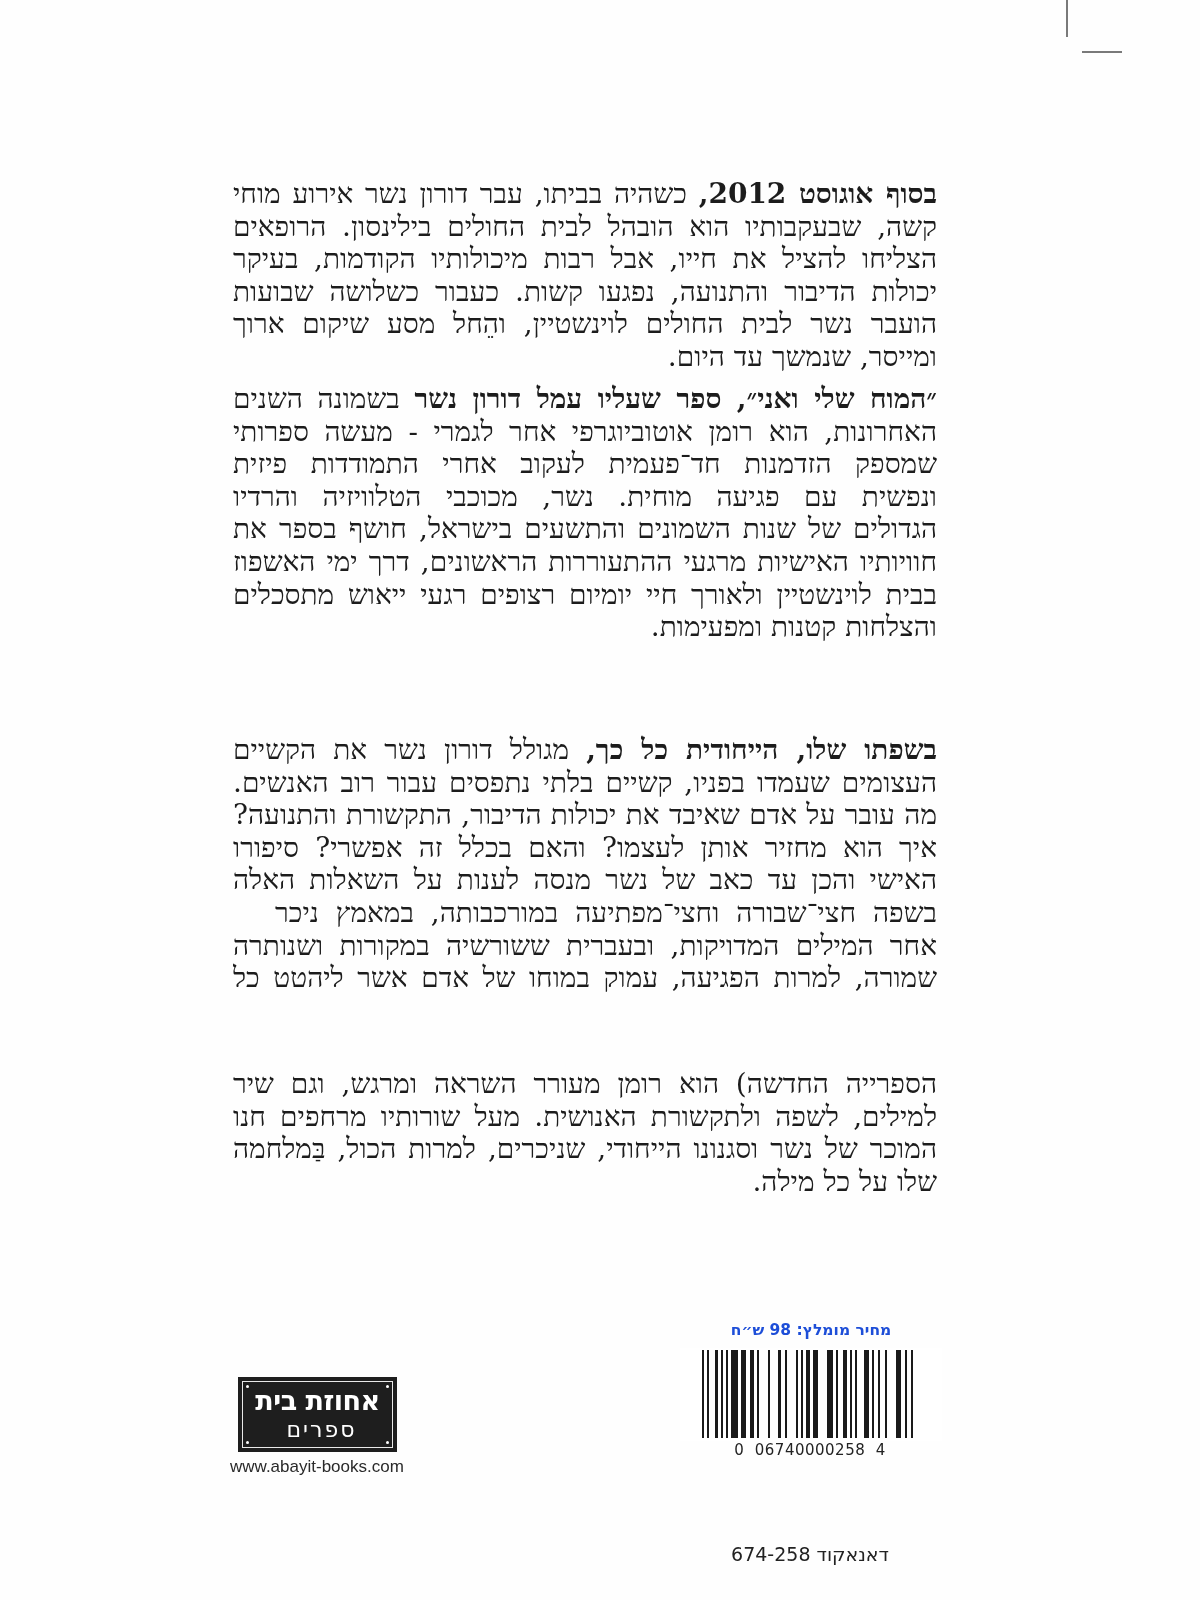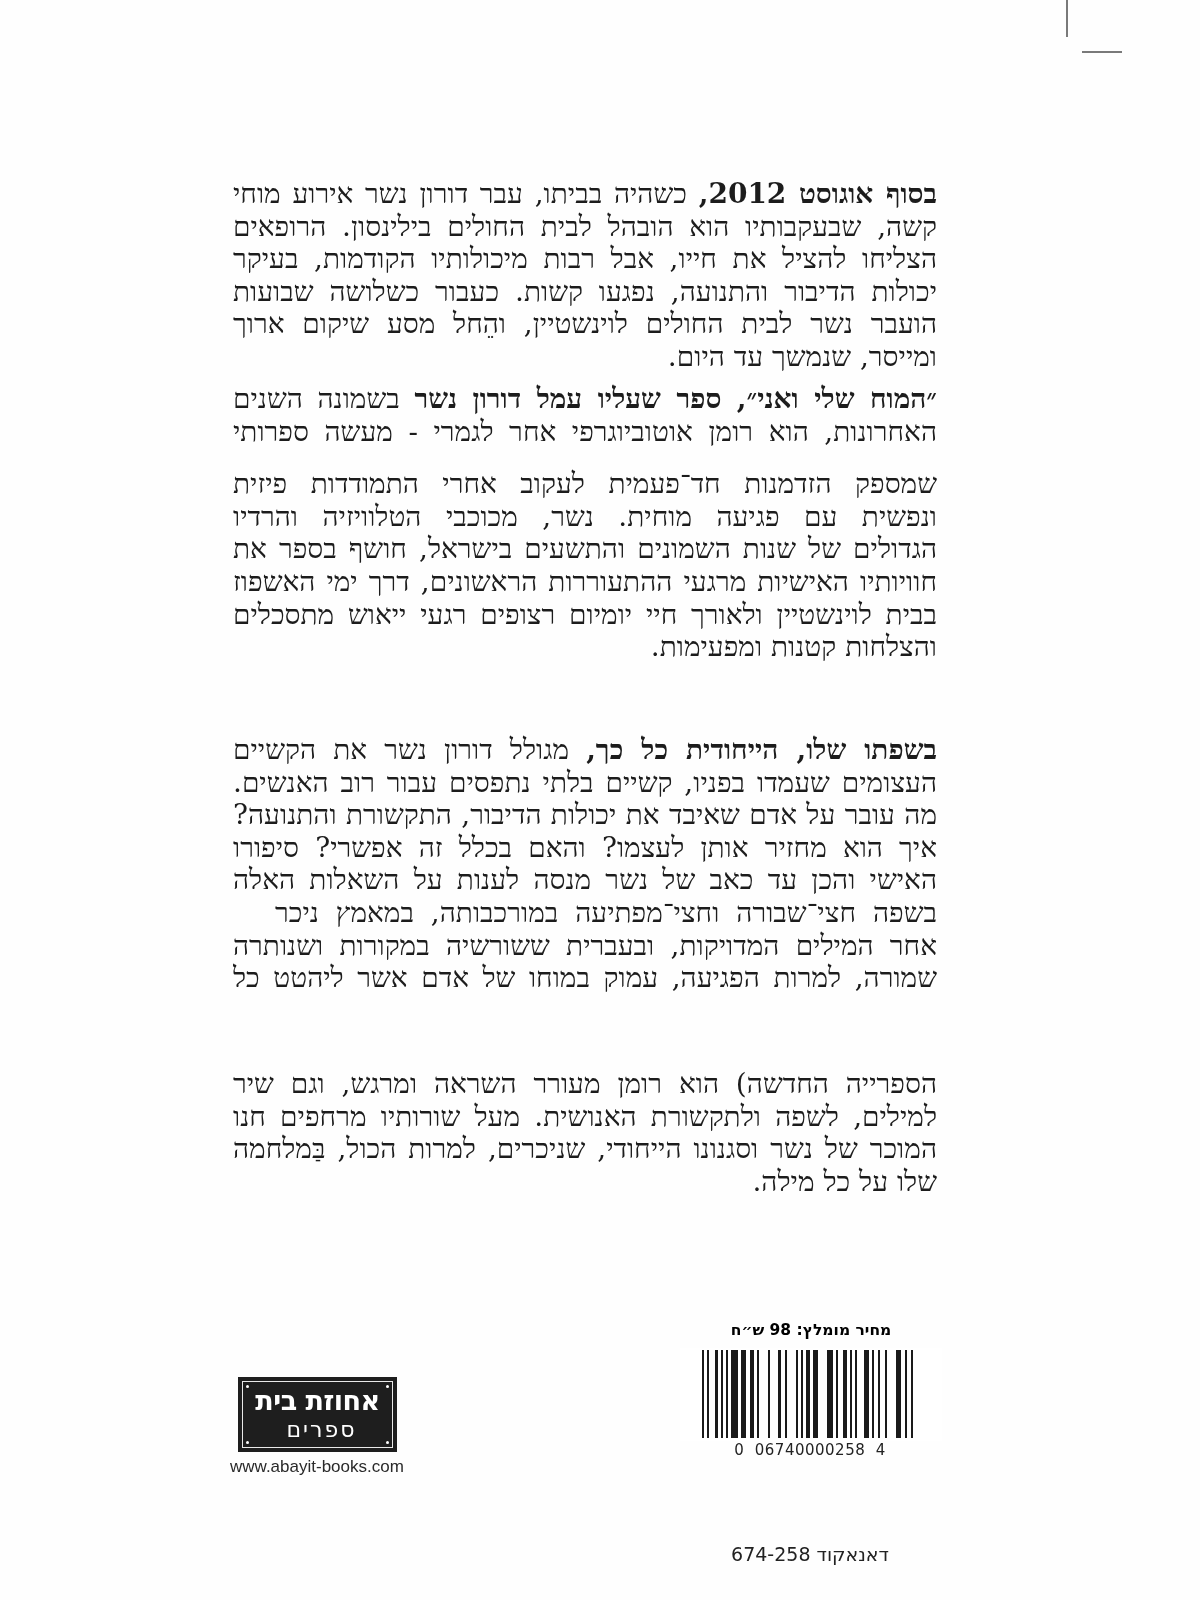--- a/index.html
+++ b/index.html
@@ -47,21 +47,21 @@
     font-size:22px; color:#fff; line-height:26px; letter-spacing:2px;padding-left:8px;
   }
   .url {
     position:absolute; left:230px; top:1457px; width:180px;
     font-family:"Liberation Sans","DejaVu Sans",sans-serif;
     font-size:17px; color:#2a2a2a; text-align:left;
   }
   .price {
     position:absolute; left:700px; top:1321px; width:222px; direction:rtl; text-align:center;
     font-family:"DejaVu Sans","Liberation Sans",sans-serif; font-weight:bold;
-    font-size:15.5px; color:#000000;
+    font-size:15.5px; color:#1d4ed8;
   }
   .barcode-bg {
     position:absolute; left:680px; top:1348px; width:262px; height:93px; background:#fff;
   }
   .barcode {
     position:absolute; left:702px; top:1350px; width:212px; height:88px;
   }
   .barcode svg { display:block; }
   .digits {
     position:absolute; left:700px; top:1441px; width:220px; text-align:center;
@@ -100,21 +100,21 @@
         <span class="line-inner"><span>ומייסר, שנמשך עד היום.</span></span>
       </span>
     </div>
   <div class="text-block p2">
       <span class="line" style="white-space: normal;">
         <span class="line-inner"><b>״המוח שלי ואני״, ספר שעליו עמל דורון נשר</b><span> בשמונה השנים</span></span>
       </span>
       <span class="line" style="white-space: normal;">
         <span class="line-inner"><span>האחרונות, הוא רומן אוטוביוגרפי אחר לגמרי - מעשה ספרותי</span></span>
       </span>
-      <span class="line" style="white-space: normal; margin-top: 20px;">
+      <span class="line" style="white-space: normal;">
         <span class="line-inner"><span>שמספק הזדמנות חד־פעמית לעקוב אחרי התמודדות פיזית</span></span>
       </span>
       <span class="line" style="white-space: normal;">
         <span class="line-inner"><span>ונפשית עם פגיעה מוחית. נשר, מכוכבי הטלוויזיה והרדיו</span></span>
       </span>
       <span class="line" style="white-space: normal;">
         <span class="line-inner"><span>הגדולים של שנות השמונים והתשעים בישראל, חושף בספר את</span></span>
       </span>
       <span class="line" style="white-space: normal;">
         <span class="line-inner"><span>חוויותיו האישיות מרגעי ההתעוררות הראשונים, דרך ימי האשפוז</span></span>

